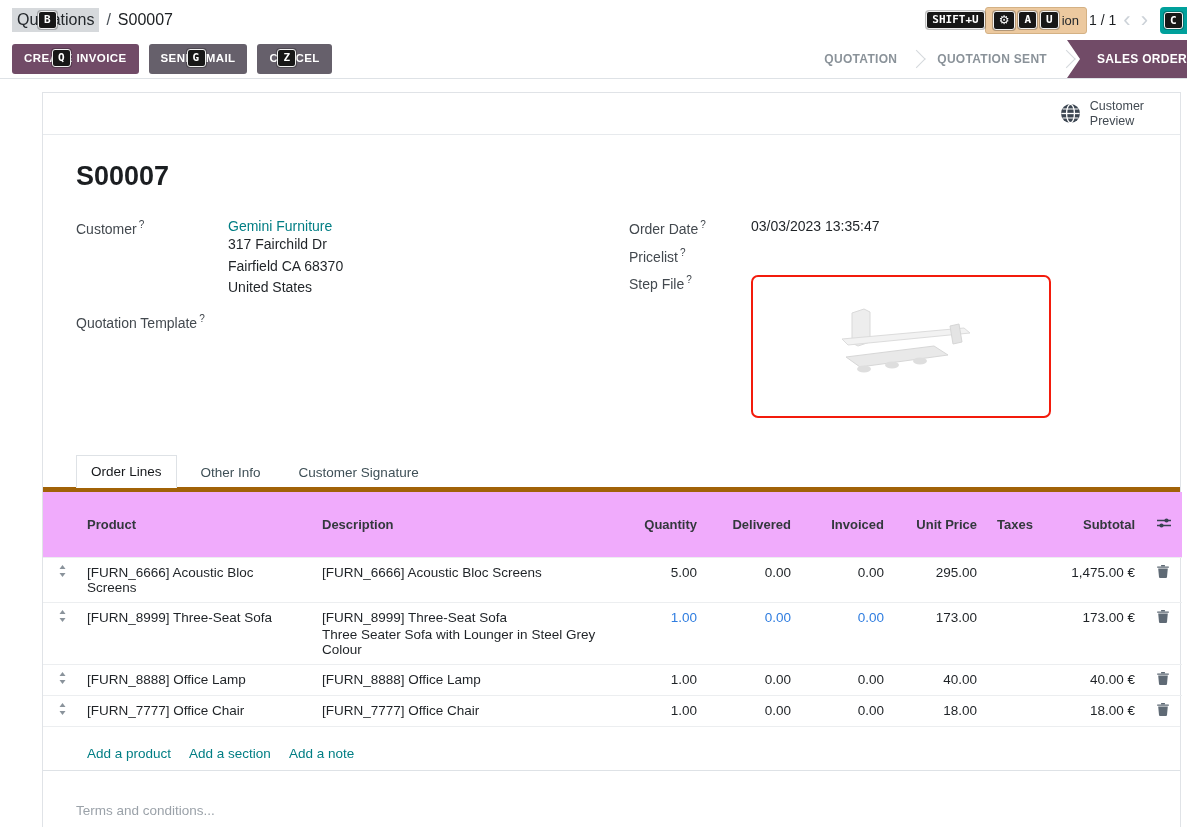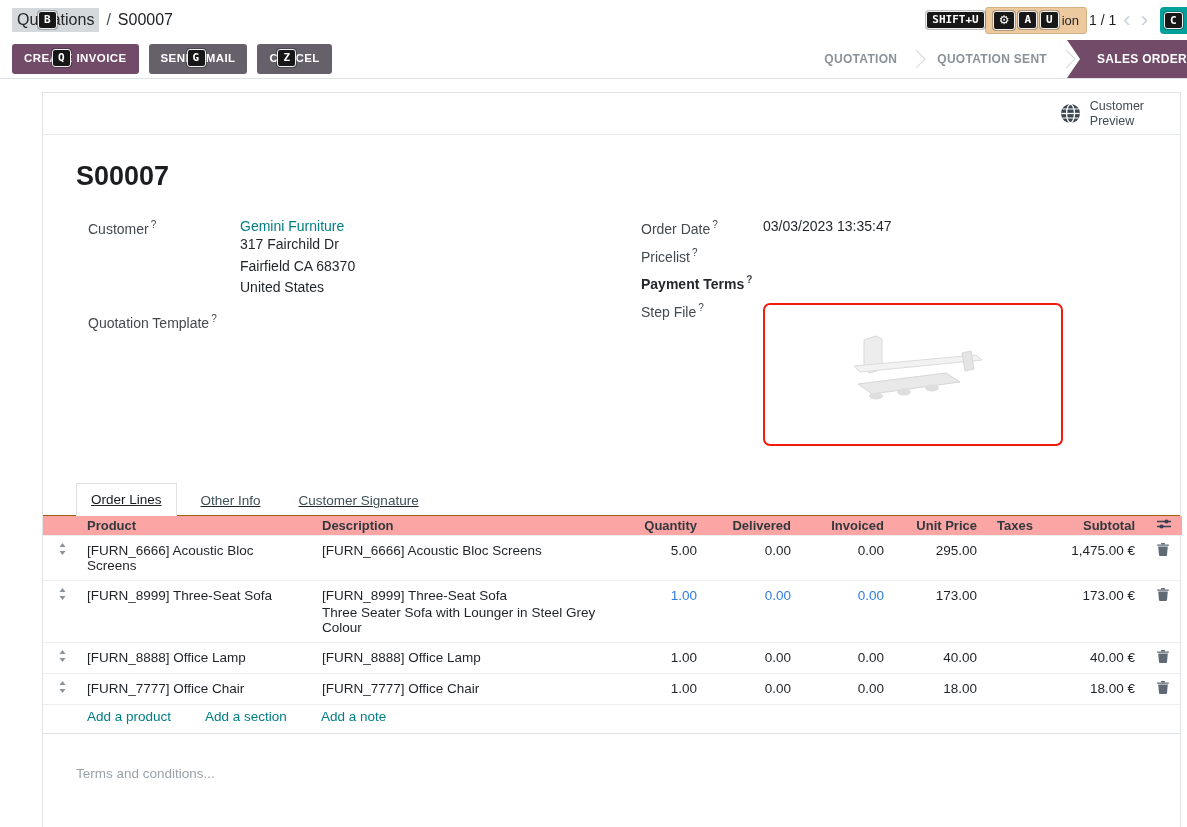--- a/index.html
+++ b/index.html
@@ -93,72 +93,72 @@
   .sheet-top {
     height: 42px; border-bottom: 1px solid #e7eaed;
     display: flex; justify-content: flex-end; align-items: center;
     gap: 9px; padding-right: 36px;
   }
   .preview-txt { font-size: 12.5px; color: #424a52; line-height: 1.2; cursor: pointer; }
 
   .sheet-body1 { padding: 12px 33px 0; }
   .sheet-title { font-size: 27px; font-weight: 700; color: #1b1e21; margin: 14px 0 26px; }
 
-  .form-grid { display: grid; grid-template-columns: 553px 1fr; margin-left: 12px; }
+  .form-grid { display: grid; grid-template-columns: 553px 1fr; }
   .fld-row { display: grid; grid-template-columns: 152px 1fr; margin-bottom: 9px; align-items: start; }
   .col-right .fld-row { grid-template-columns: 122px 1fr; }
   .fld-label { color: #43494f; font-size: 14px; padding-top: 1px; }
   .fld-label.bold { font-weight: 700; color: #24282c; }
   sup.help { font-size: 10px; color: #3e444a; margin-left: 2px; }
   .fld-value { color: #1f2327; font-size: 14px; }
   a.link { color: var(--link, #017e84); text-decoration: none; cursor: pointer; }
   .addr div { line-height: 1.55; }
 
   .step-img {
     width: 300px; height: 143px; margin-top: 2px;
     border: 2px solid var(--stepfile-red, #f31b0c); border-radius: 7px;
     display: flex; align-items: center; justify-content: center; background: #fff;
     cursor: pointer;
   }
 
   
   .tabs {
     margin-top: 28px; display: flex; align-items: flex-end;
-    border-bottom: 1px solid #a16207; padding-left: 33px; text-decoration: underline;
+    border-bottom: 5px solid #a16207; padding-left: 33px;
   }
   .tab {
     padding: 8px 14px; font-size: 13.5px; color: #3f5057;
     margin-bottom: -1px; cursor: pointer; white-space: nowrap;
   }
   .tab.active {
     border: 1px solid #dee2e6; border-bottom: 1px solid #fff;
     background: #fff; color: #16181b;
   }
   .tab + .tab { margin-left: 10px; }
 
   
   table.lines { width: 100%; border-collapse: collapse; table-layout: fixed; }
   .lines th {
-    background: #fca5a5; text-align: left; font-size: 13px; font-weight: 700;
-    color: #33383d; padding: 2px 10px; white-space: nowrap;
+    background: #f0abfc; text-align: left; font-size: 13px; font-weight: 700;
+    color: #33383d; padding: 25px 10px; white-space: nowrap;
   }
   .lines td {
     padding: 7px 10px; font-size: 13.5px; color: #1f2327;
     border-top: 1px solid #eceef0; vertical-align: top;
   }
   .lines .num { text-align: right; }
   .lines .edited { color: var(--edited, #2f7de0); }
   .handle-cell { text-align: center; padding-left: 4px !important; padding-right: 0 !important; cursor: grab; }
   .trash-cell { text-align: center; padding-left: 2px !important; padding-right: 4px !important; }
   .trash-btn { background: none; border: none; padding: 0; cursor: pointer; }
   .desc-line2 { margin-top: 2px; }
   .toggle-th { text-align: center !important; padding-left: 2px !important; padding-right: 2px !important; }
 
   .add-links {
-    display: flex; gap: 34px; padding: 4px 10px 9px 44px;
+    display: flex; gap: 18px; padding: 19px 10px 9px 44px;
     border-top: 1px solid #eceef0; border-bottom: 1px solid #dee2e6;
     font-size: 13.5px;
   }
   .add-links a { font-weight: 500; }
 
   
   .sheet-footer { display: flex; justify-content: space-between; padding: 16px 33px 0; }
   .terms { color: #9ba2a9; font-size: 13.5px; margin-top: 16px; cursor: text; }
   .totals {
     width: 196px; margin-right: -33px; padding: 12px 33px 0 0;
@@ -278,26 +278,20 @@
         <div class="fld-row">
           <div class="fld-label">
             <span>Order Date</span><sup class="help">?</sup>
           </div>
           <div class="fld-value">03/03/2023 13:35:47</div>
         </div>
         <div class="fld-row">
           <div class="fld-label">
             <span>Pricelist</span><sup class="help">?</sup>
           </div>
-        </div>
-        <div class="fld-row">
-          <div class="fld-label bold">
-            <span>Payment Terms</span><sup class="help">?</sup>
-          </div>
-          <div class="fld-value"></div>
         </div>
         <div class="fld-row" style="margin-top:5px">
           <div class="fld-label">
             <span>Step File</span><sup class="help">?</sup>
           </div>
           <div class="step-img">
             <svg width="190" height="100" viewBox="0 0 190 100">
               <polygon points="46,16 58,12 64,15 64,45 52,49 46,46" fill="#ededed" stroke="#d9d9d9"></polygon>
               <polygon points="36,42 158,31 164,36 42,48" fill="#f2f2f2" stroke="#dcdcdc"></polygon>
               <polygon points="144,29 153,27 156,45 147,47" fill="#e4e4e4" stroke="#d6d6d6"></polygon>

